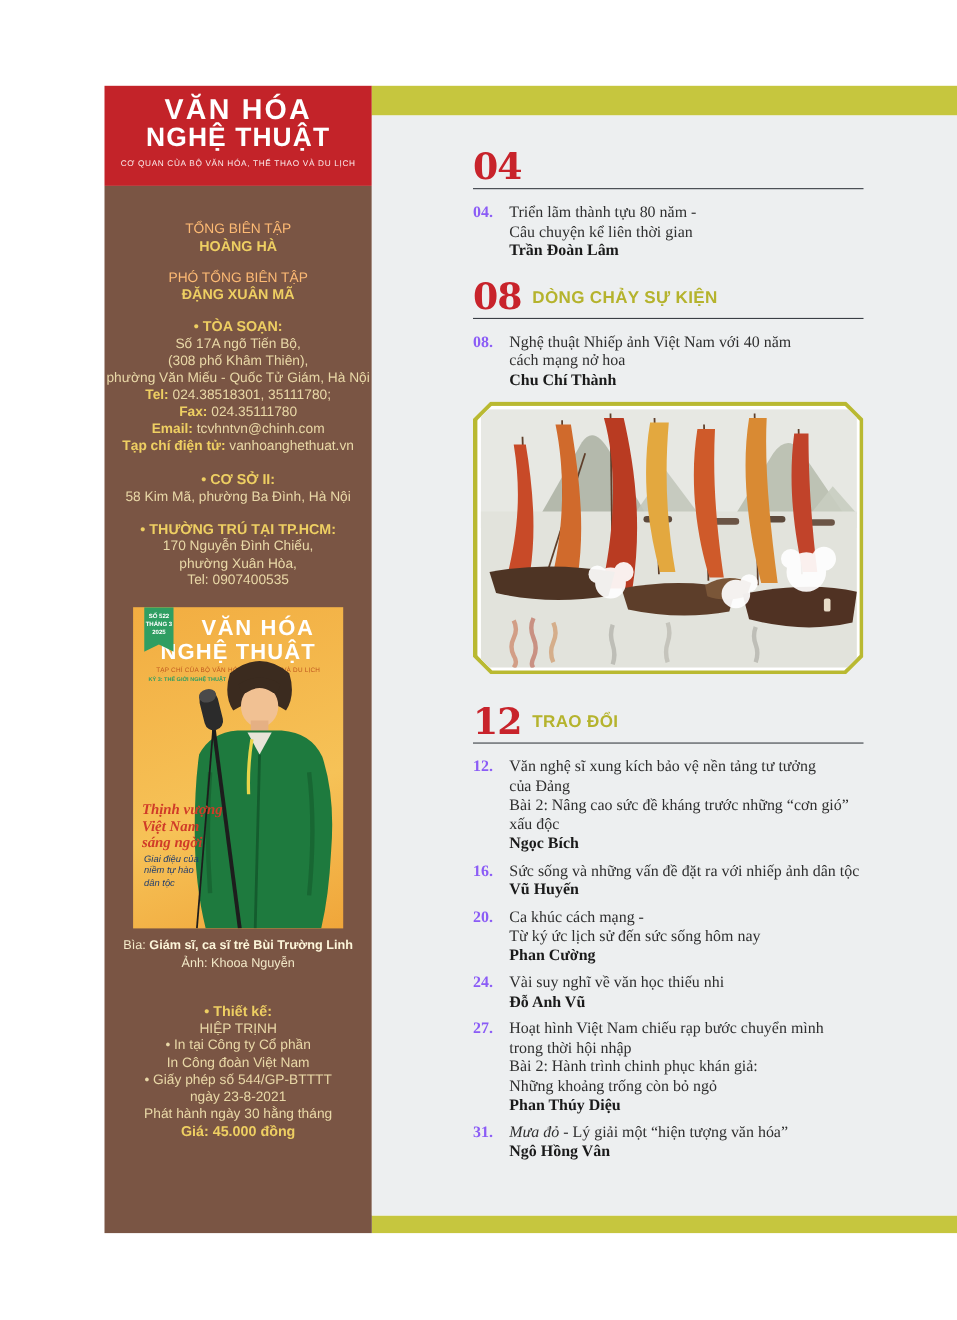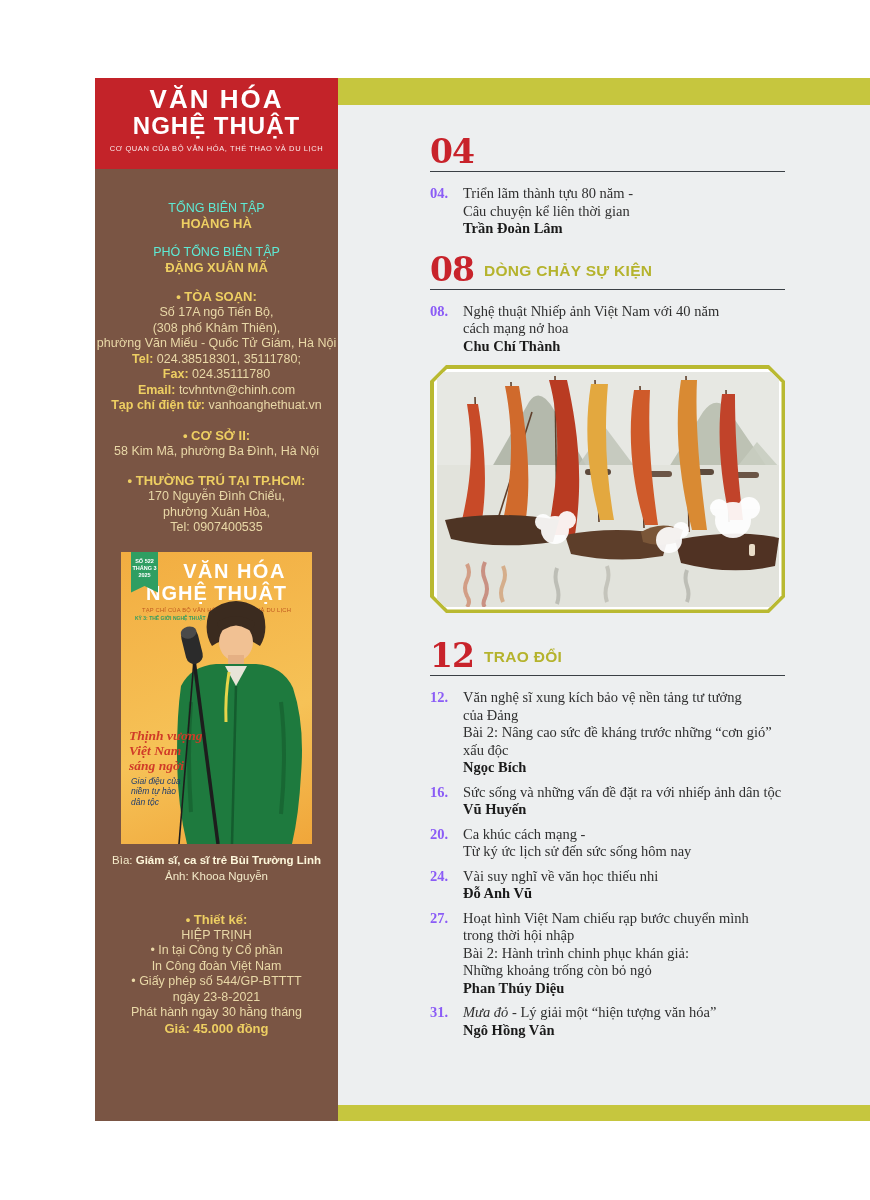--- a/index.html
+++ b/index.html
@@ -13,21 +13,21 @@
   .logo-l2{font-size:24px;font-weight:bold;letter-spacing:1px;line-height:26px;}
   .logo-sub{font-size:7.5px;letter-spacing:.6px;margin-top:5px;color:#fbeaea;}
 
   
   .top-bar{position:absolute;left:338px;top:78px;width:532px;height:27px;background:#c6c63e;}
   .bottom-bar{position:absolute;left:338px;top:1105px;width:532px;height:16px;background:#c6c63e;}
 
   
   .sidebar{position:absolute;left:95px;top:169px;width:243px;height:952px;
            background:#7a5544;text-align:center;box-sizing:border-box;padding-top:6px;}
-  .sb-label{font-size:12.5px;color:#5eead4;line-height:15px;}
+  .sb-label{font-size:12.5px;color:#fdba74;line-height:15px;}
   .sb-strong{font-size:13px;font-weight:bold;color:#eecf62;line-height:16px;}
   .sb-line{font-size:12.5px;color:#e9d8a7;line-height:15.5px;}
   .sb-line .lbl{color:#eecf62;font-weight:bold;}
   .sb-head{font-size:13px;font-weight:bold;color:#eecf62;line-height:16px;}
   .mt26{margin-top:26px;}.mt13{margin-top:13px;}
   .mt14{margin-top:14px;}.mt8{margin-top:8px;}.mt28{margin-top:28px;}
 
   
   .cover{position:relative;width:191px;height:292px;margin:16px auto 0;
          background:linear-gradient(160deg,#f2ad41 0%,#f6c257 60%,#f0a63a 100%);
@@ -301,20 +301,21 @@
       <span class="eline">Sức sống và những vấn đề đặt ra với nhiếp ảnh dân tộc</span>
       <span class="author">Vũ Huyến</span>
     </span>
   </div>
 
   <div class="entry">
     <span class="pg">20.</span>
     <span class="ebody">
       <span class="eline">Ca khúc cách mạng -</span>
       <span class="eline">Từ ký ức lịch sử đến sức sống hôm nay</span>
+      <span class="author">Phan Cường</span>
     </span>
   </div>
 
   <div class="entry">
     <span class="pg">24.</span>
     <span class="ebody">
       <span class="eline">Vài suy nghĩ về văn học thiếu nhi</span>
       <span class="author">Đỗ Anh Vũ</span>
     </span>
   </div>

